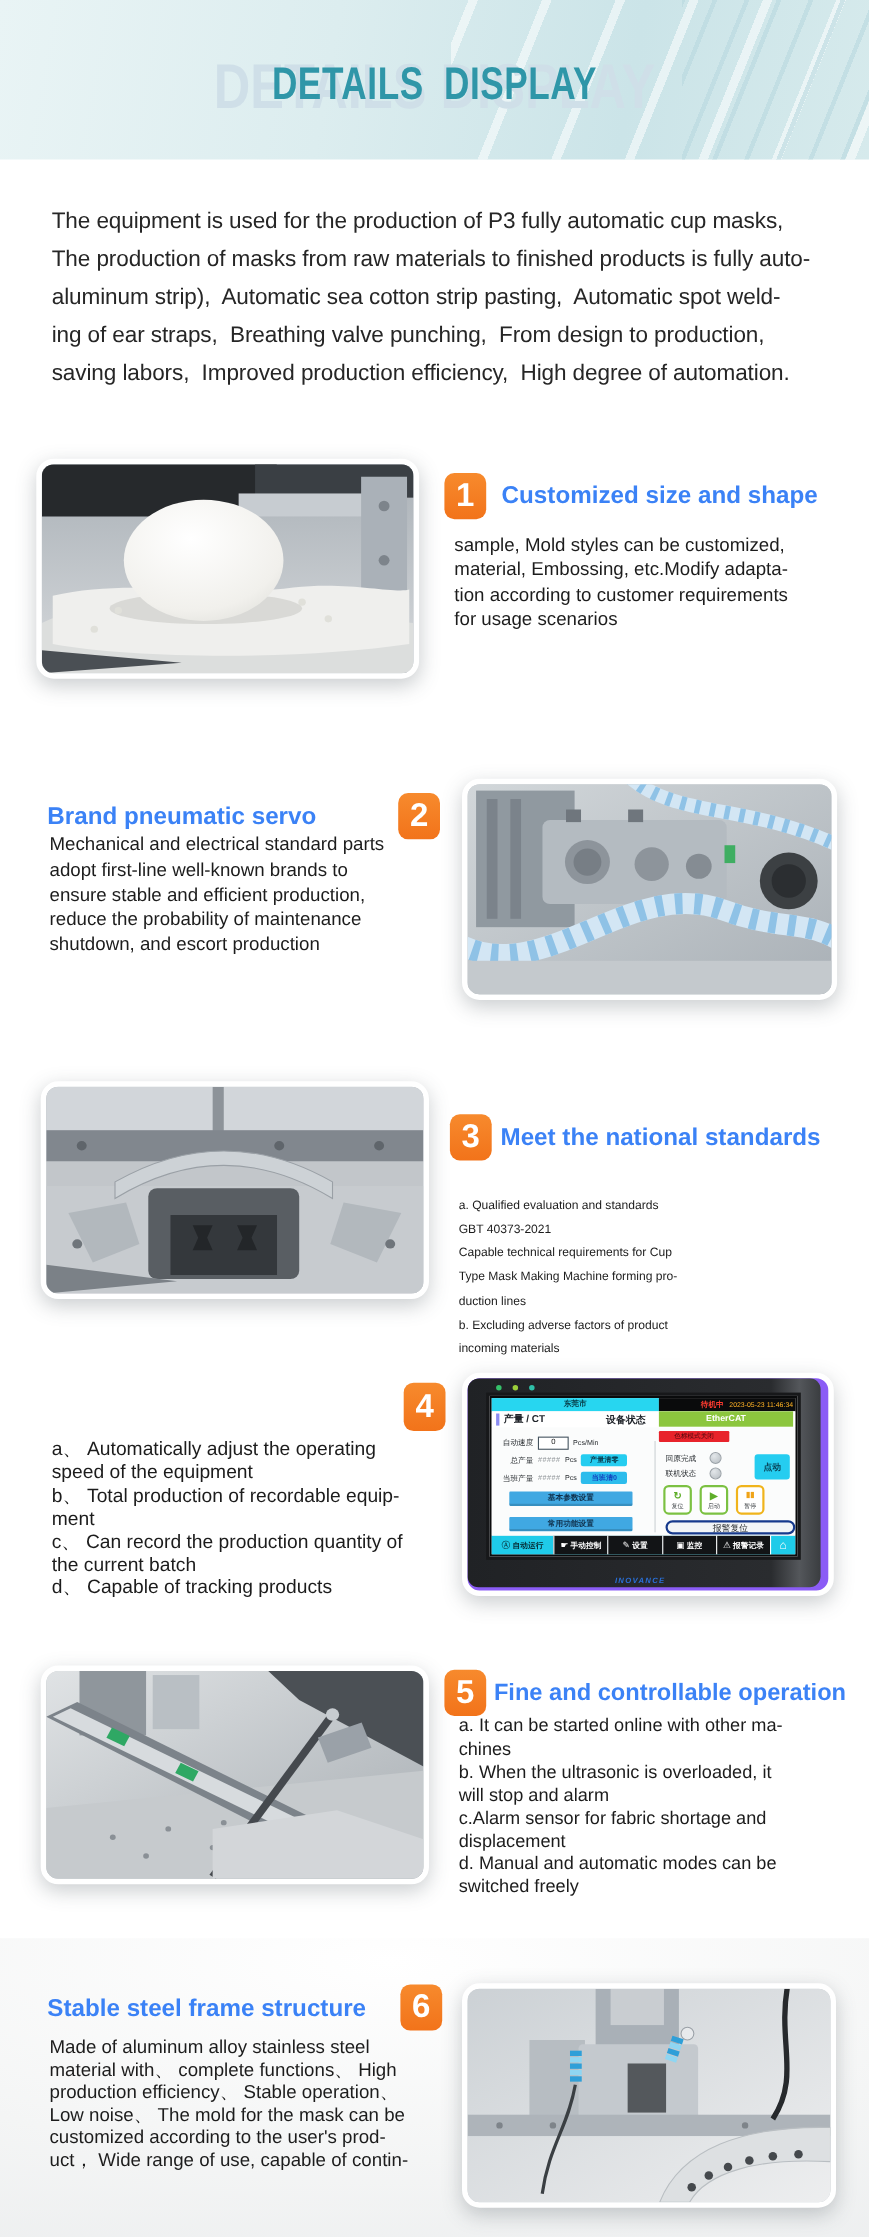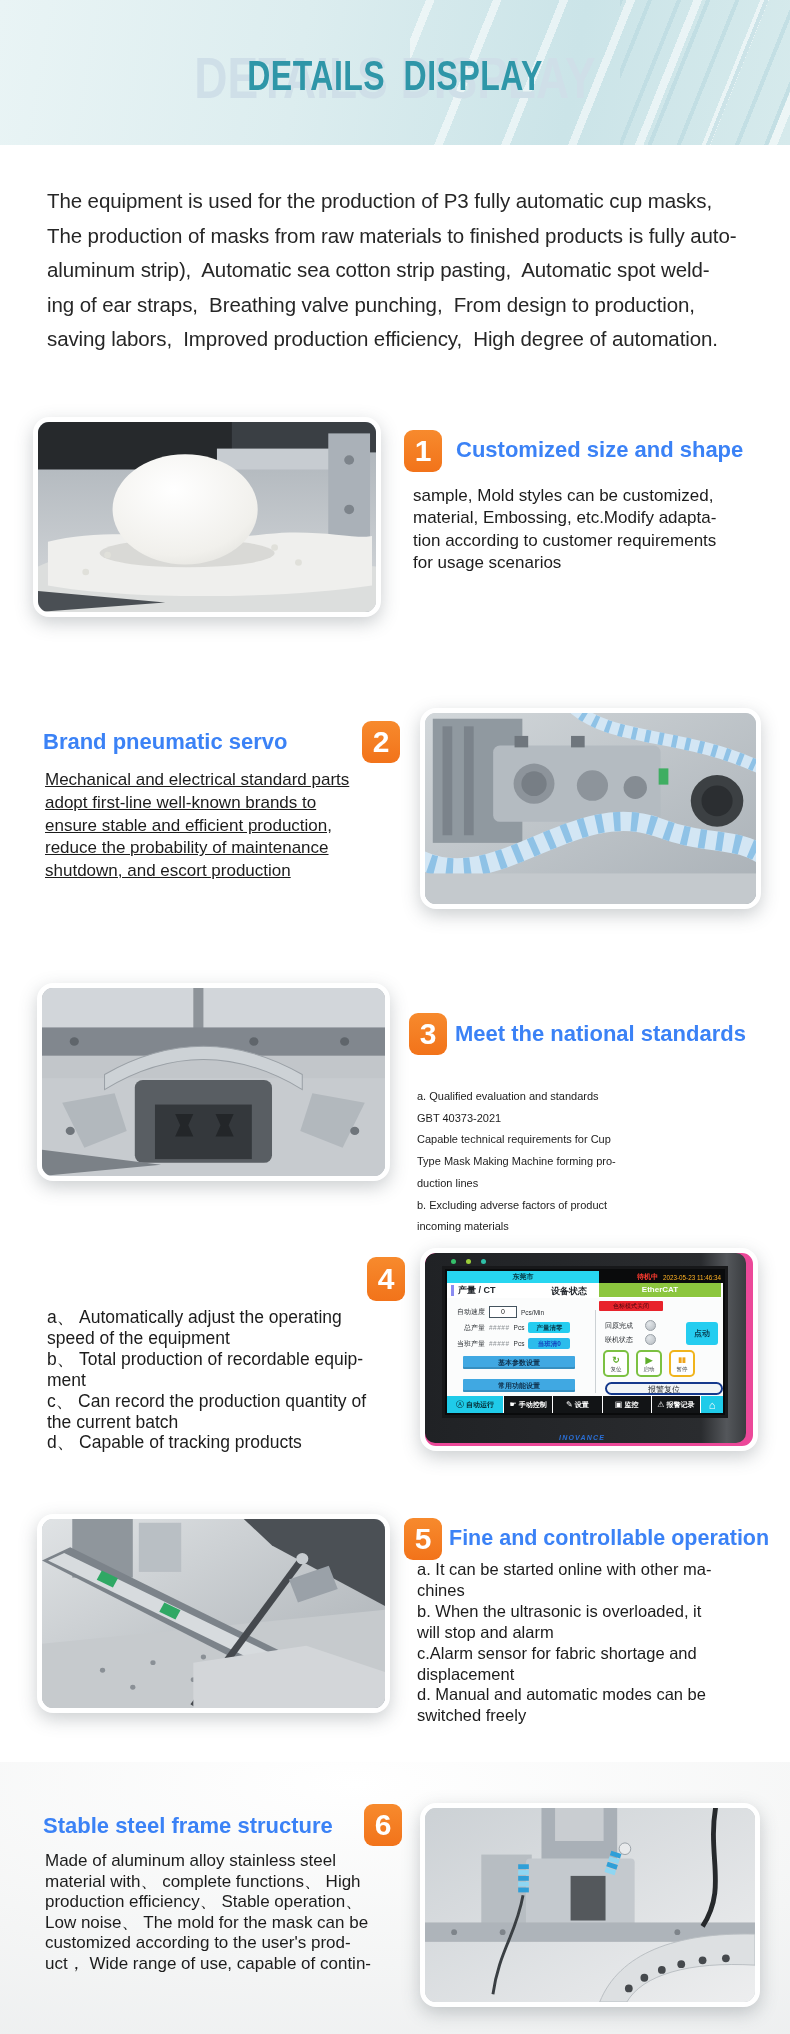--- a/index.html
+++ b/index.html
@@ -52,29 +52,29 @@
   .heading{position:absolute;margin:0;color:#3b82f6;font-weight:bold;white-space:nowrap;}
   .sec1 .heading{left:456px;top:27px;font-size:22px;}
   .sec2 .heading{left:43px;top:29px;font-size:22px;}
   .sec3 .heading{left:455px;top:46px;font-size:22px;}
   .sec4 .heading{left:51px;top:23px;font-size:23.5px;}
   .sec5 .heading{left:449px;top:18px;font-size:21.5px;}
   .sec6 .heading{left:43px;top:17px;font-size:22px;}
 
   .sbody{position:absolute;color:#1c1c1c;}
   .sec1 .sbody{left:413px;top:75px;font-size:17px;line-height:22.4px;}
-  .sec2 .sbody{left:45px;top:69px;font-size:17px;line-height:22.8px;text-decoration:underline;}
+  .sec2 .sbody{left:45px;top:57px;font-size:17px;line-height:22.8px;}
   .sec3 .sbody{left:417px;top:81px;font-size:11px;line-height:21.7px;margin-top:30px;}
   .sec4 .sbody{left:47px;top:67px;font-size:17.5px;line-height:20.9px;}
   .sec5 .sbody{left:417px;top:51px;font-size:16.5px;line-height:20.9px;}
   .sec6 .sbody{left:45px;top:55px;font-size:17px;line-height:20.6px;}
   .bline{white-space:pre;}
 
   
-  .hmiphoto{background:#ec4899;}
+  .hmiphoto{background:#8b5cf6;}
   .tablet{position:absolute;left:0;top:0;right:7px;bottom:3px;border-radius:10px;
           background:linear-gradient(90deg,#202225,#2a2c2f 86%,#54575b 94%,#3a3d40);}
   .leds{position:absolute;left:26px;top:6px;display:flex;gap:10px;}
   .led{width:5px;height:5px;border-radius:50%;}
   .l1{background:#35c06a;}.l2{background:#9ccf3a;}.l3{background:#2fc0a8;}
   .screen{position:absolute;left:20px;top:16px;width:276px;height:142px;background:#f2f4f5;
           border:2px solid #0a0b0c;box-shadow:0 0 0 3px #17181a;display:flex;flex-direction:column;}
   .tb{height:12px;display:flex;flex:0 0 auto;}
   .tb-city{width:55%;background:#27d6f0;color:#063a45;font-size:7px;font-weight:bold;
            text-align:center;line-height:12px;}

